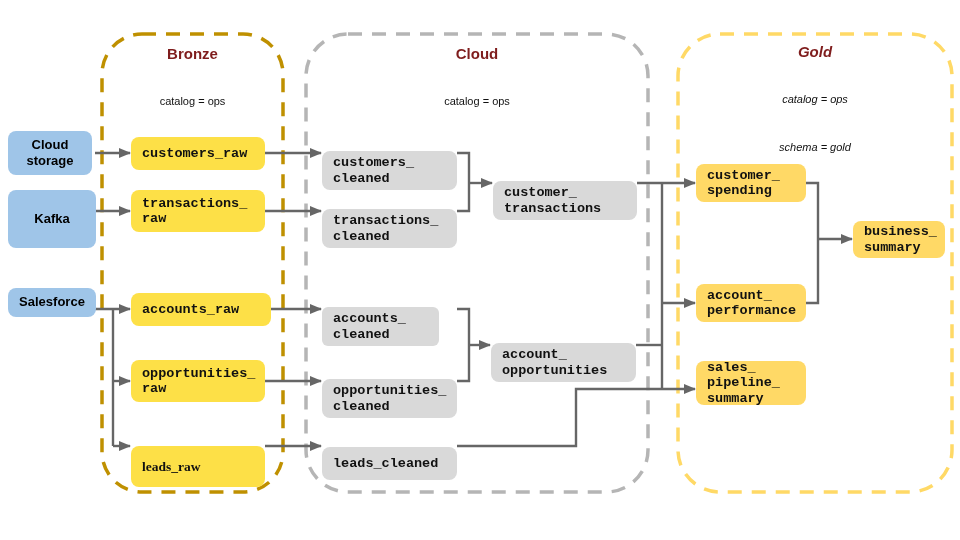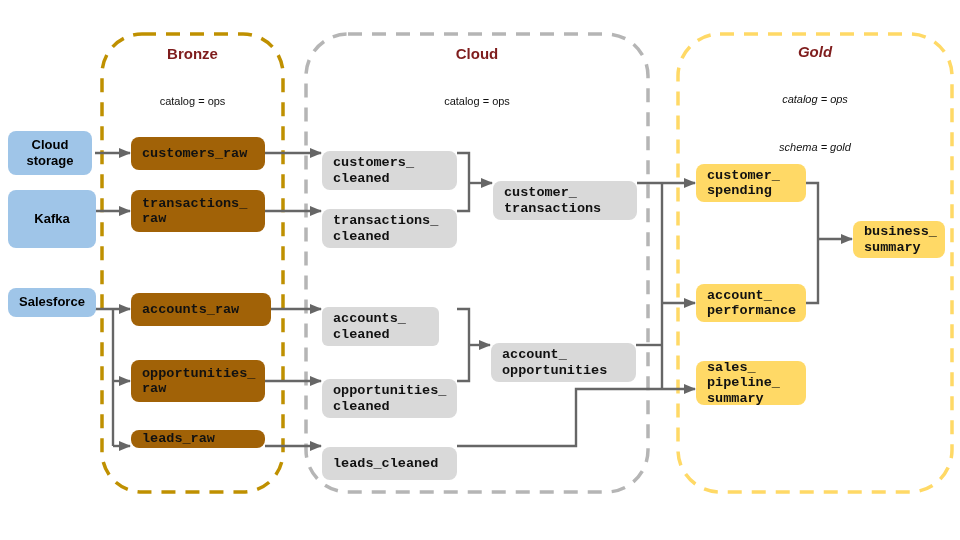--- a/index.html
+++ b/index.html
@@ -7,21 +7,21 @@
          font-family:"Liberation Sans",sans-serif;}
   .stage svg{position:absolute;left:0;top:0;}
   .node{position:absolute;border-radius:8px;display:flex;align-items:center;
         box-sizing:border-box;color:#111;}
   .tbl{font-family:"Liberation Mono","DejaVu Sans Mono",monospace;font-weight:bold;
        font-size:13.5px;line-height:1.12;padding-left:11px;padding-right:4px;
        white-space:pre-line;text-align:left;}
   .src{background:#9fc5e8;font-family:"Liberation Sans",sans-serif;font-weight:bold;
        font-size:13px;line-height:1.25;justify-content:center;text-align:center;
        white-space:pre-line;color:#000;}
-  .bz{background:#a16207;}
+  .bz{background:#fde047;}
   .sv{background:#d9d9d9;margin-top:17px;}
   .gd{background:#ffd966;}
   .hdr{position:absolute;text-align:center;}
   .hdr .t{font-size:15px;font-weight:bold;color:#7f1d1d;margin-bottom:3px;}
   .hdr .s{font-size:11px;color:#111;line-height:17px;margin-top:31px;}
 </style>
 </head>
 <body>
 
 <div class="stage">
@@ -101,21 +101,21 @@
     <span>transactions_
 raw</span>
   </div>
   <div class="node tbl bz" style="left:131px;top:293px;width:140px;height:33px;">
     <span>accounts_raw</span>
   </div>
   <div class="node tbl bz" style="left:131px;top:360px;width:134px;height:42px;">
     <span>opportunities_
 raw</span>
   </div>
-  <div class="node tbl bz" style="left:131px;top:430px;width:134px;height:18px;">
+  <div class="node tbl bz" style="left:131px;top:446px;width:134px;height:41px;font-family:Liberation Serif, serif;">
     <span>leads_raw</span>
   </div>
 
   <div class="node tbl sv" style="left:322px;top:134px;width:135px;height:39px;">
     <span>customers_
 cleaned</span>
   </div>
   <div class="node tbl sv" style="left:322px;top:192px;width:135px;height:39px;">
     <span>transactions_
 cleaned</span>

